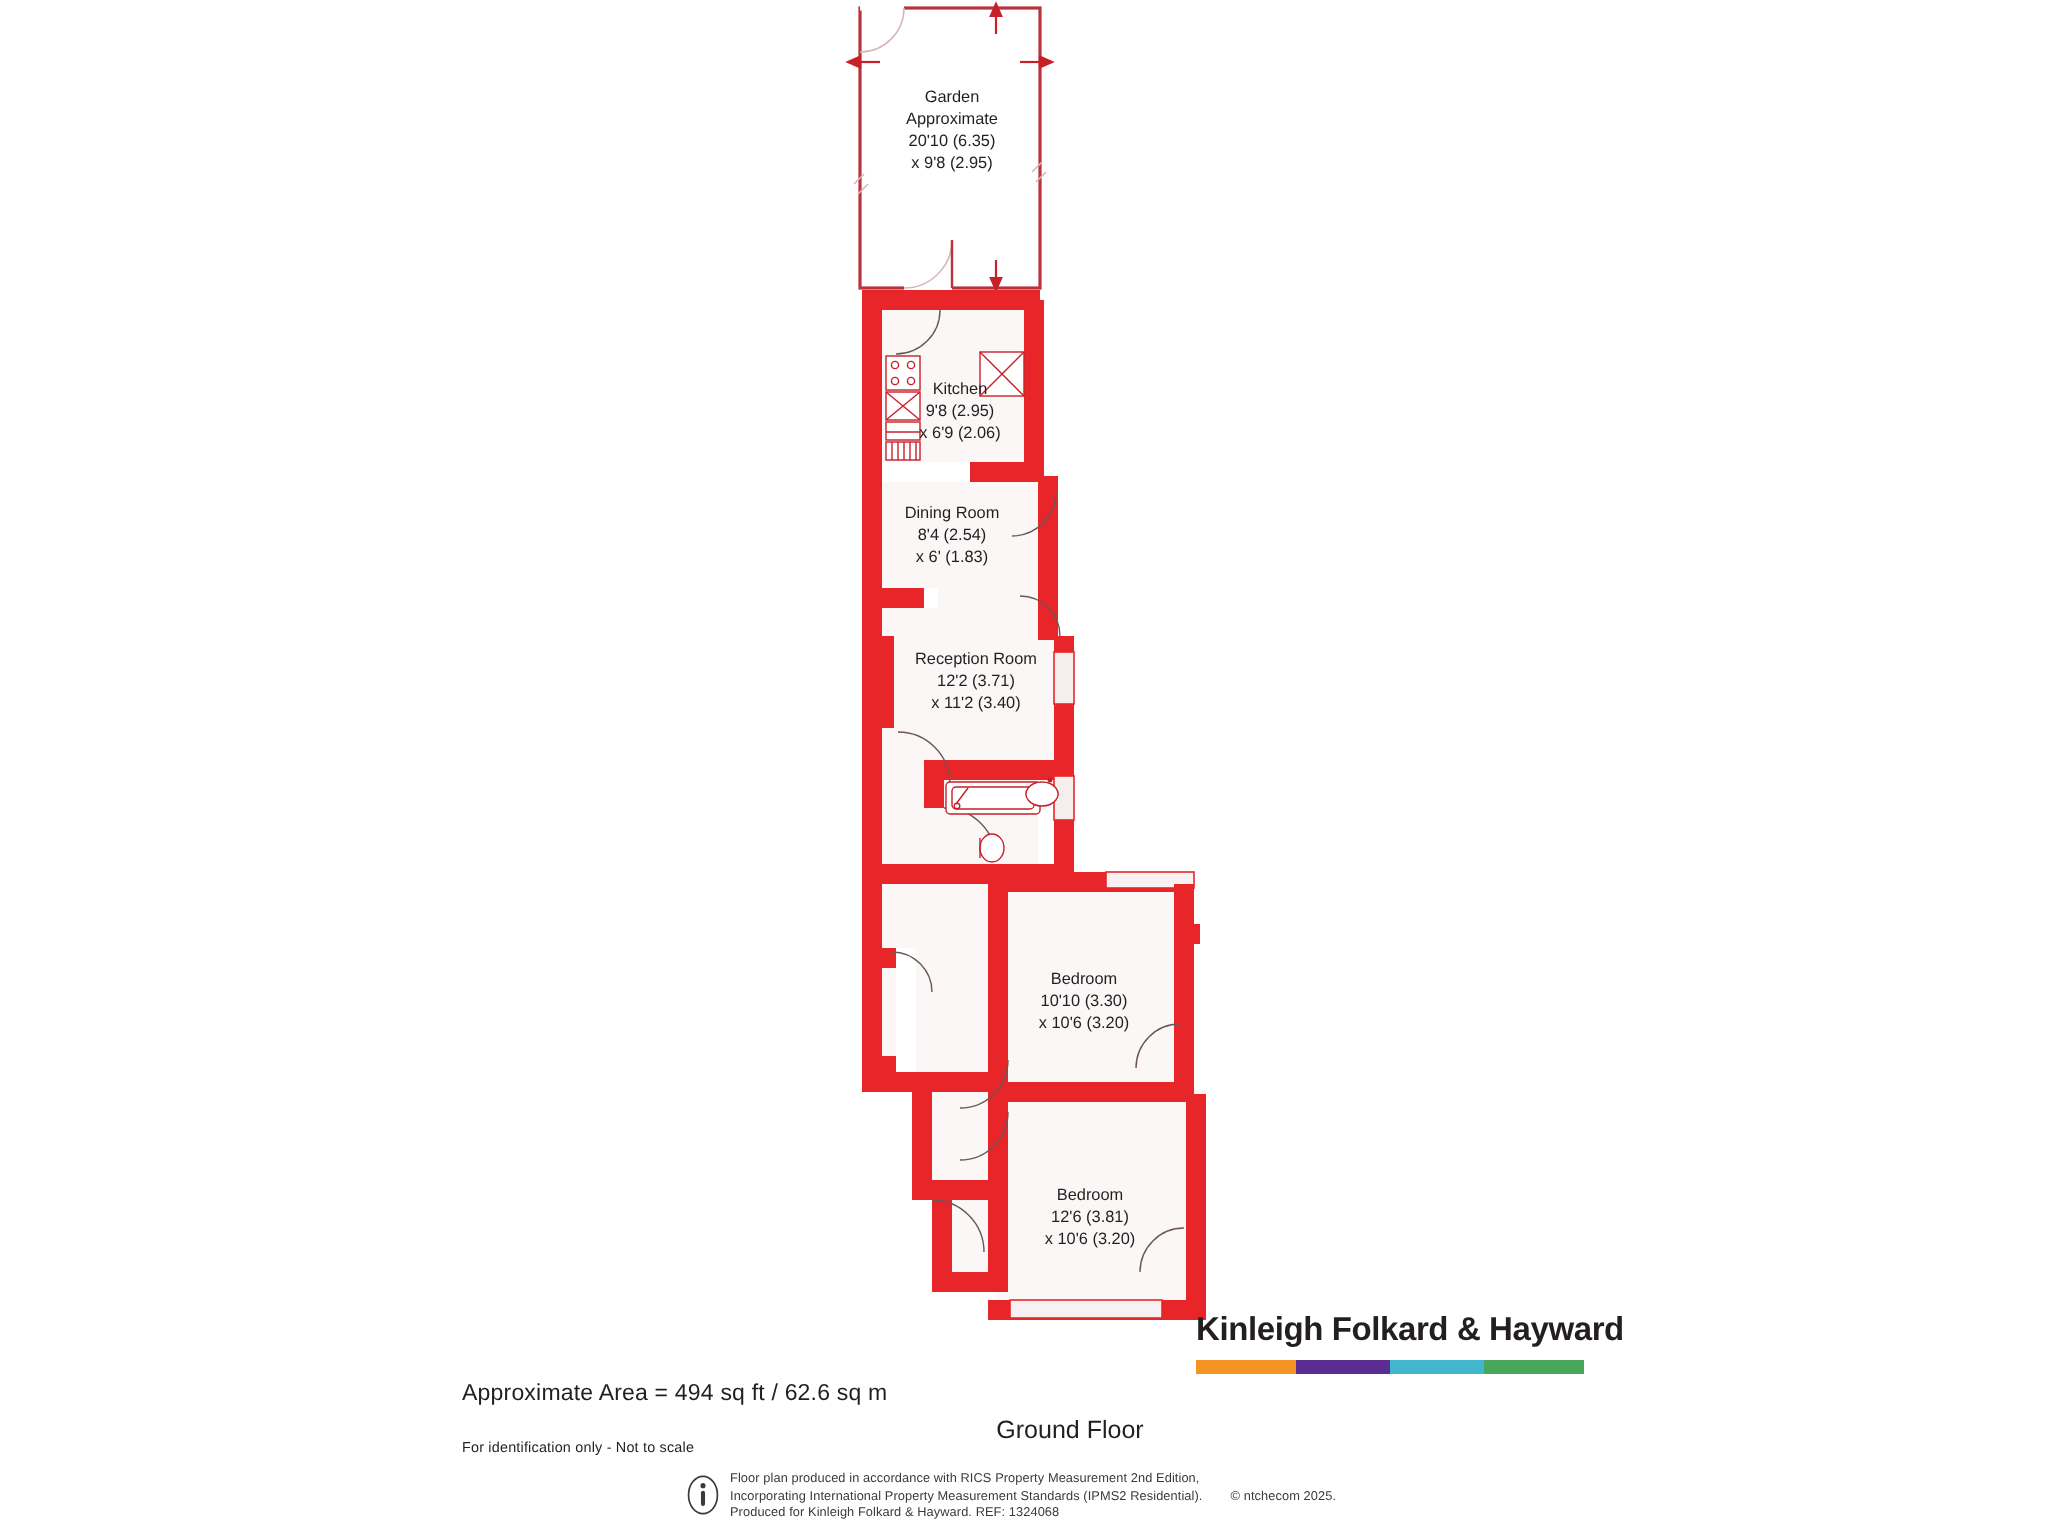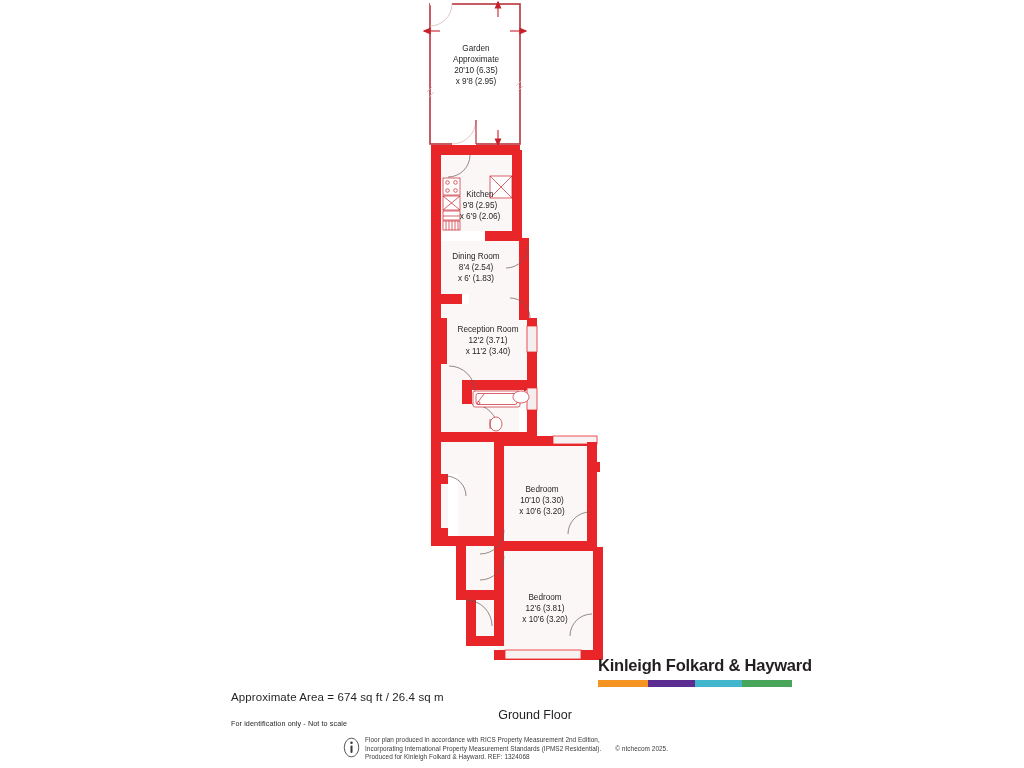--- a/index.html
+++ b/index.html
@@ -312,21 +312,21 @@
 
     <text class="rm-label" x="545" y="600">Bedroom</text>
     <text class="rm-dim" x="545" y="611">12'6 (3.81)</text>
     <text class="rm-dim" x="545" y="622">x 10'6 (3.20)</text>
   </g>
 </svg>
 
 <div class="floor-caption">Ground Floor</div>
 
 <div class="footer-left">
-  <div class="footer-area">Approximate Area = 674 sq ft / 26.4 sq m</div>
+  <div class="footer-area">Approximate Area = 494 sq ft / 62.6 sq m</div>
   <div class="footer-disclaimer">For identification only - Not to scale</div>
 </div>
 
 <div class="brand">
   <div class="brand-name">Kinleigh Folkard &amp; Hayward</div>
   <div class="brand-bars">
     <div class="brand-bar b1" style="background: rgb(245, 147, 35);"></div>
     <div class="brand-bar b2" style="background: rgb(92, 45, 145);"></div>
     <div class="brand-bar b3" style="background: rgb(65, 182, 205);"></div>
     <div class="brand-bar b4" style="background: rgb(72, 165, 89);"></div>

